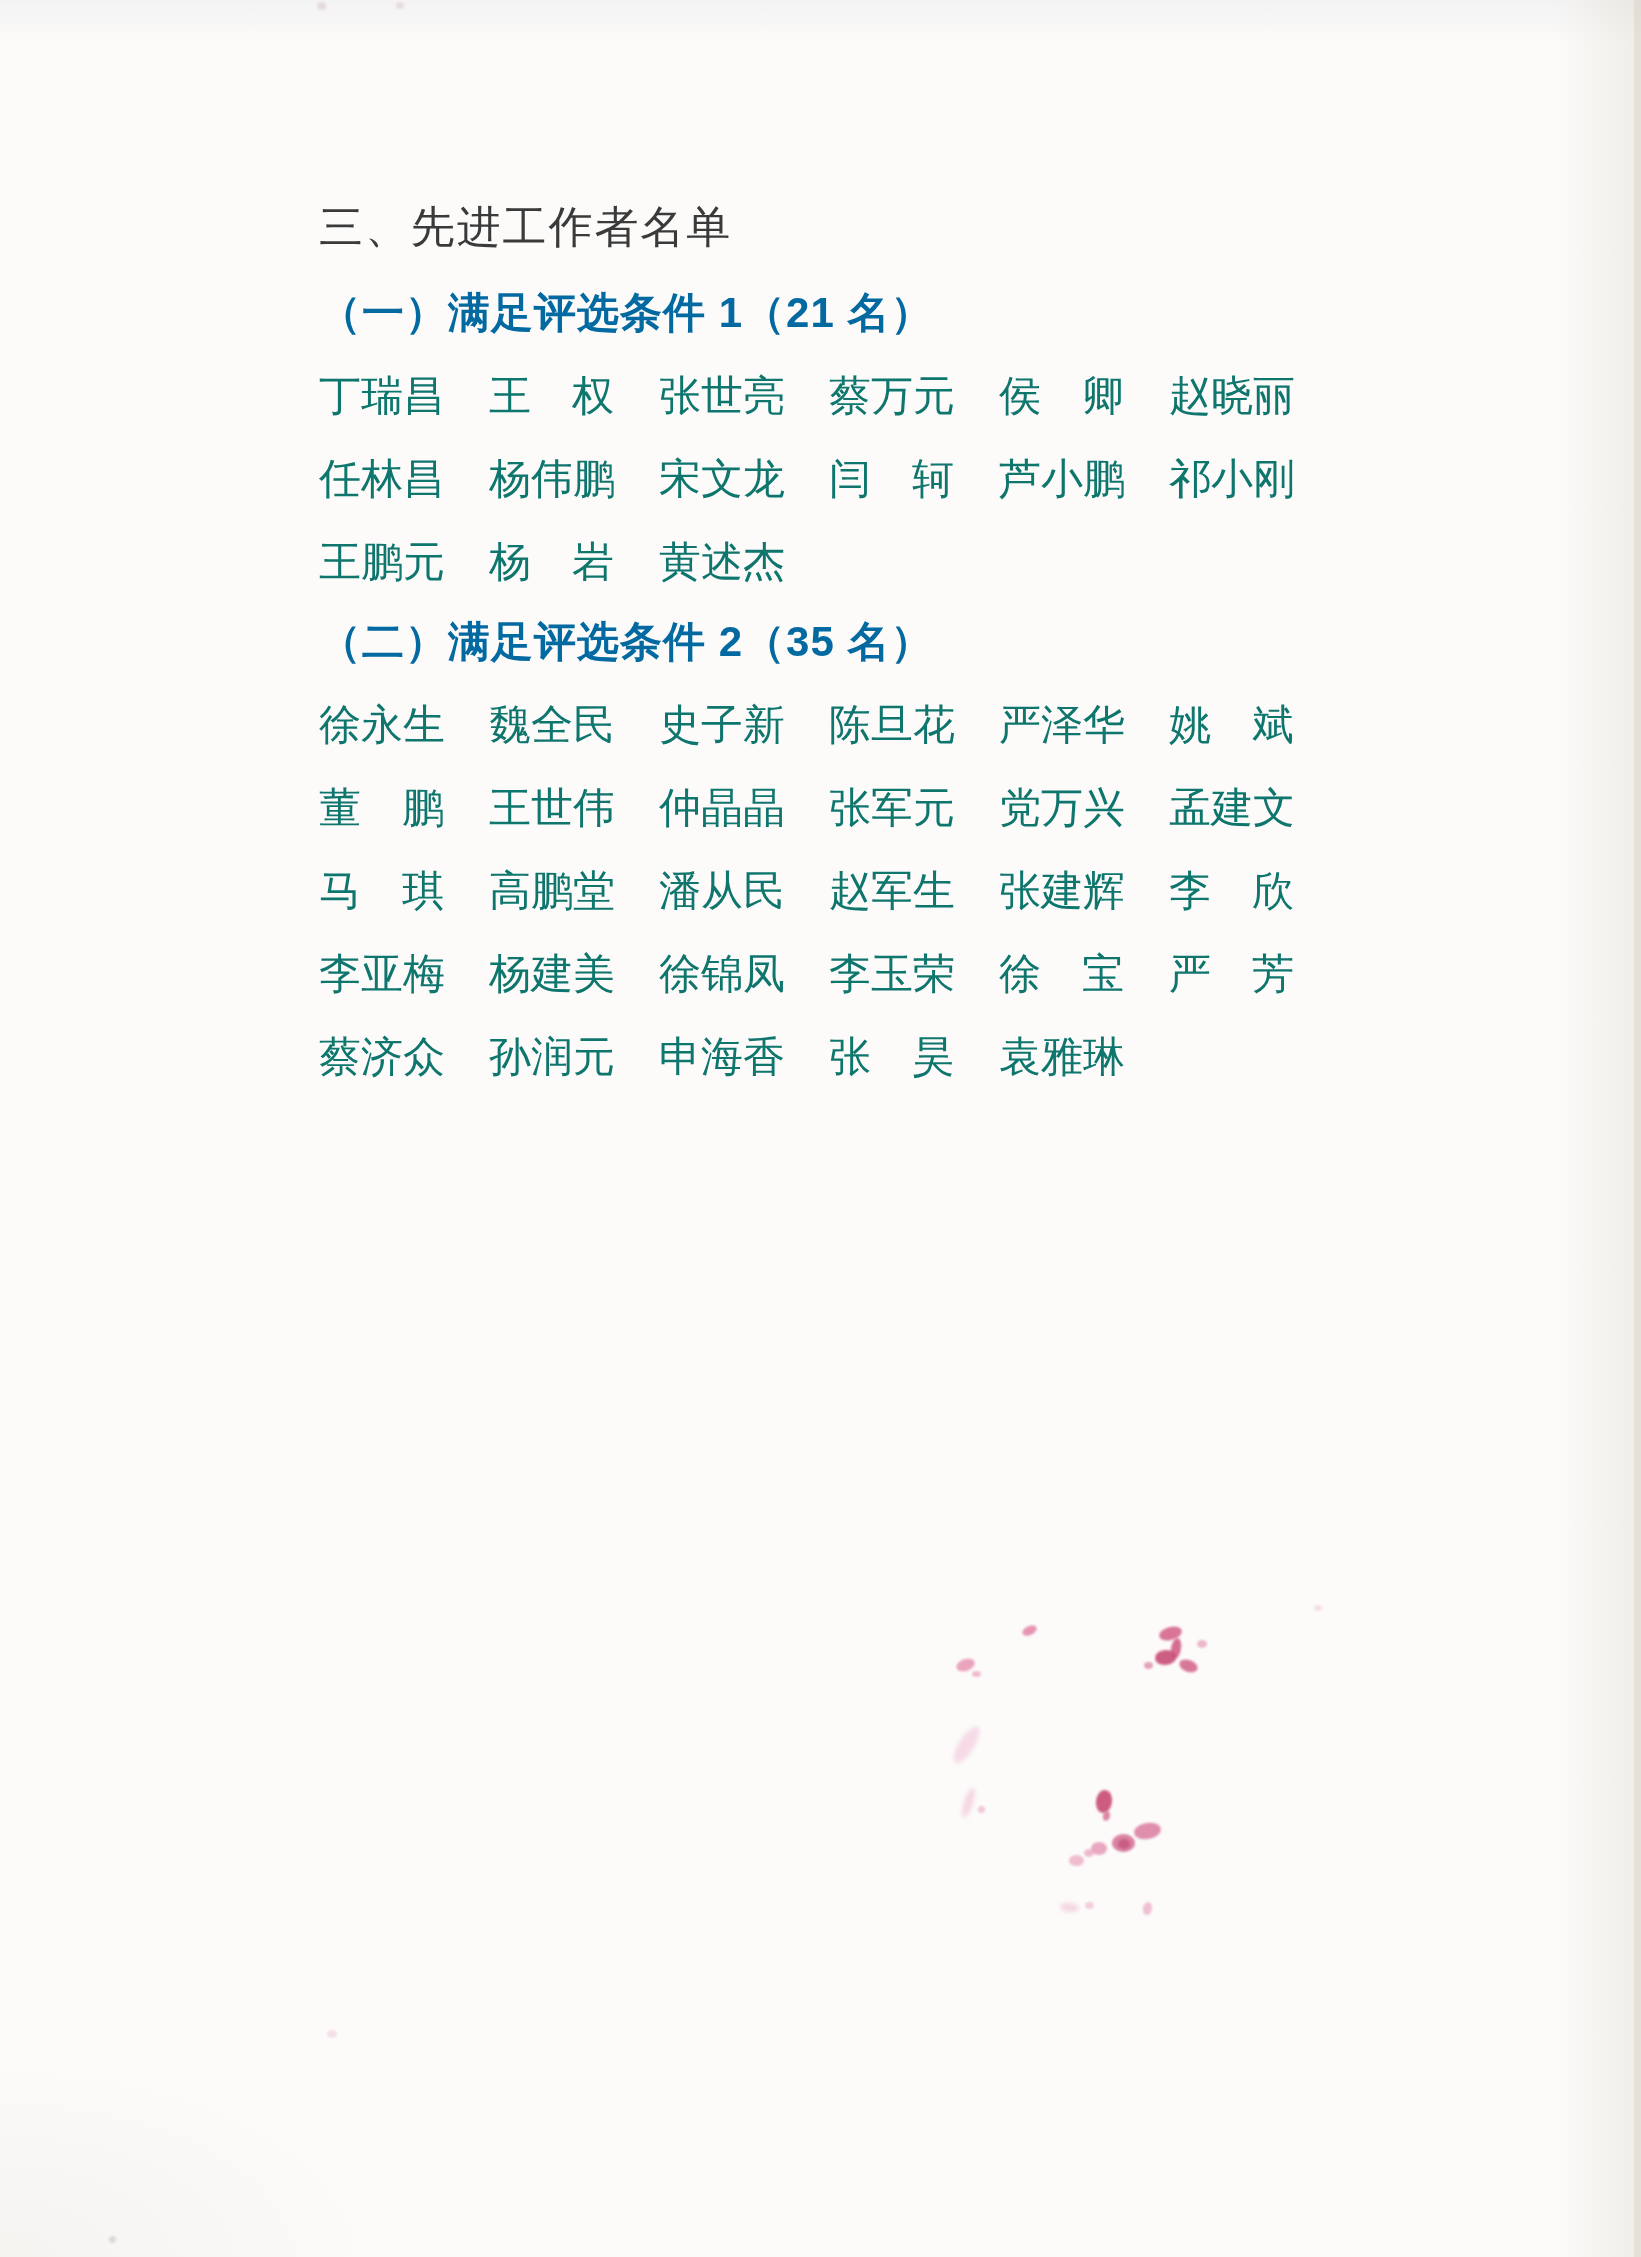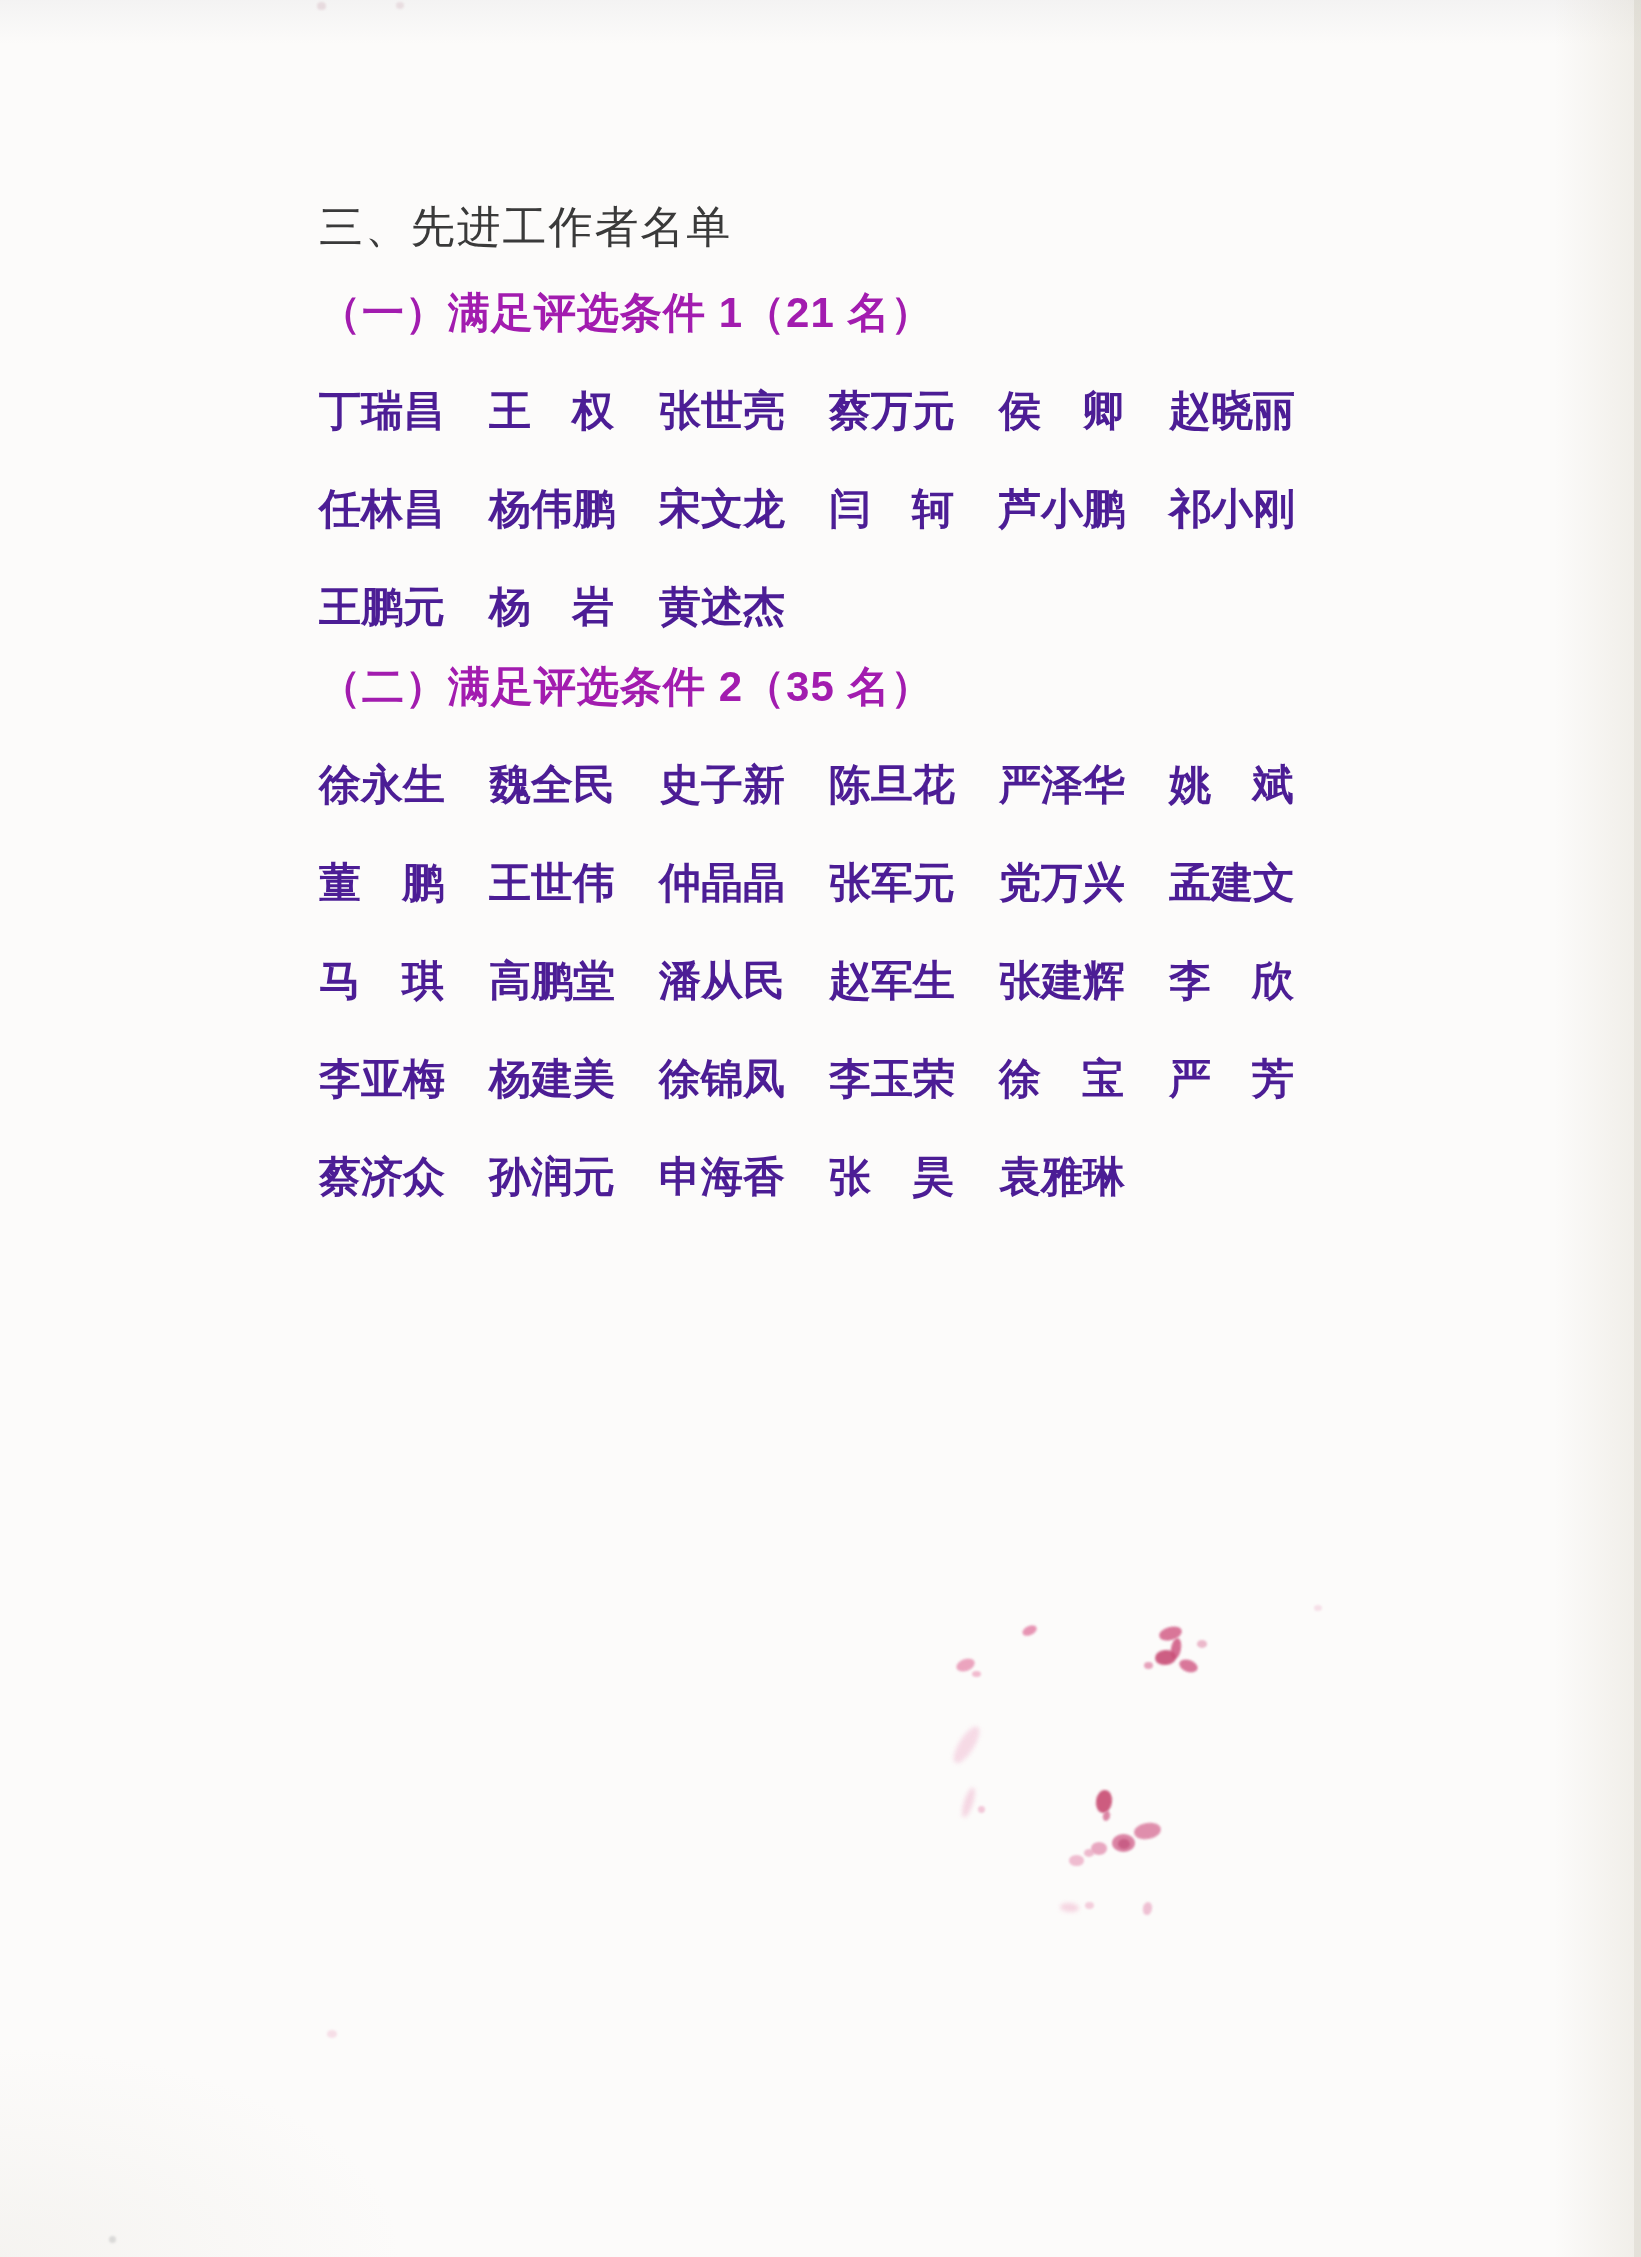--- a/index.html
+++ b/index.html
@@ -32,27 +32,27 @@
   .content{
     position:absolute;left:319px;top:205px;width:1081px;
     color:#3c3c3c;
   }
   .doc-title{
     font-size:44px;line-height:44px;font-weight:400;
     letter-spacing:1.9px;color:#3a3a3a;margin:0;
   }
   .section-heading{
     font-size:42px;line-height:42px;font-weight:600;
-    letter-spacing:1px;color:#a21caf;margin:0;
+    letter-spacing:1px;color:#0369a1;margin:0;
   }
   #sec-0 .section-heading{margin-top:43px;}
   #sec-1 .section-heading{margin-top:38px;}
   .name-row{
-    font-size:42px;line-height:42px;font-weight:700;color:#4c1d95;
-    margin-top:56px;white-space:nowrap;
+    font-size:42px;line-height:42px;font-weight:400;color:#0f766e;
+    margin-top:41px;white-space:nowrap;
     font-family:"Liberation Serif", serif;
   }
   #sec-0 .name-row:first-of-type{margin-top:51px;}
   #sec-1 .name-row:first-of-type{margin-top:47px;}
   .name{
     display:inline-block;width:125px;margin-right:45px;
     vertical-align:top;
   }
   .name.n2{display:inline-flex;justify-content:space-between;}
   .stain{

